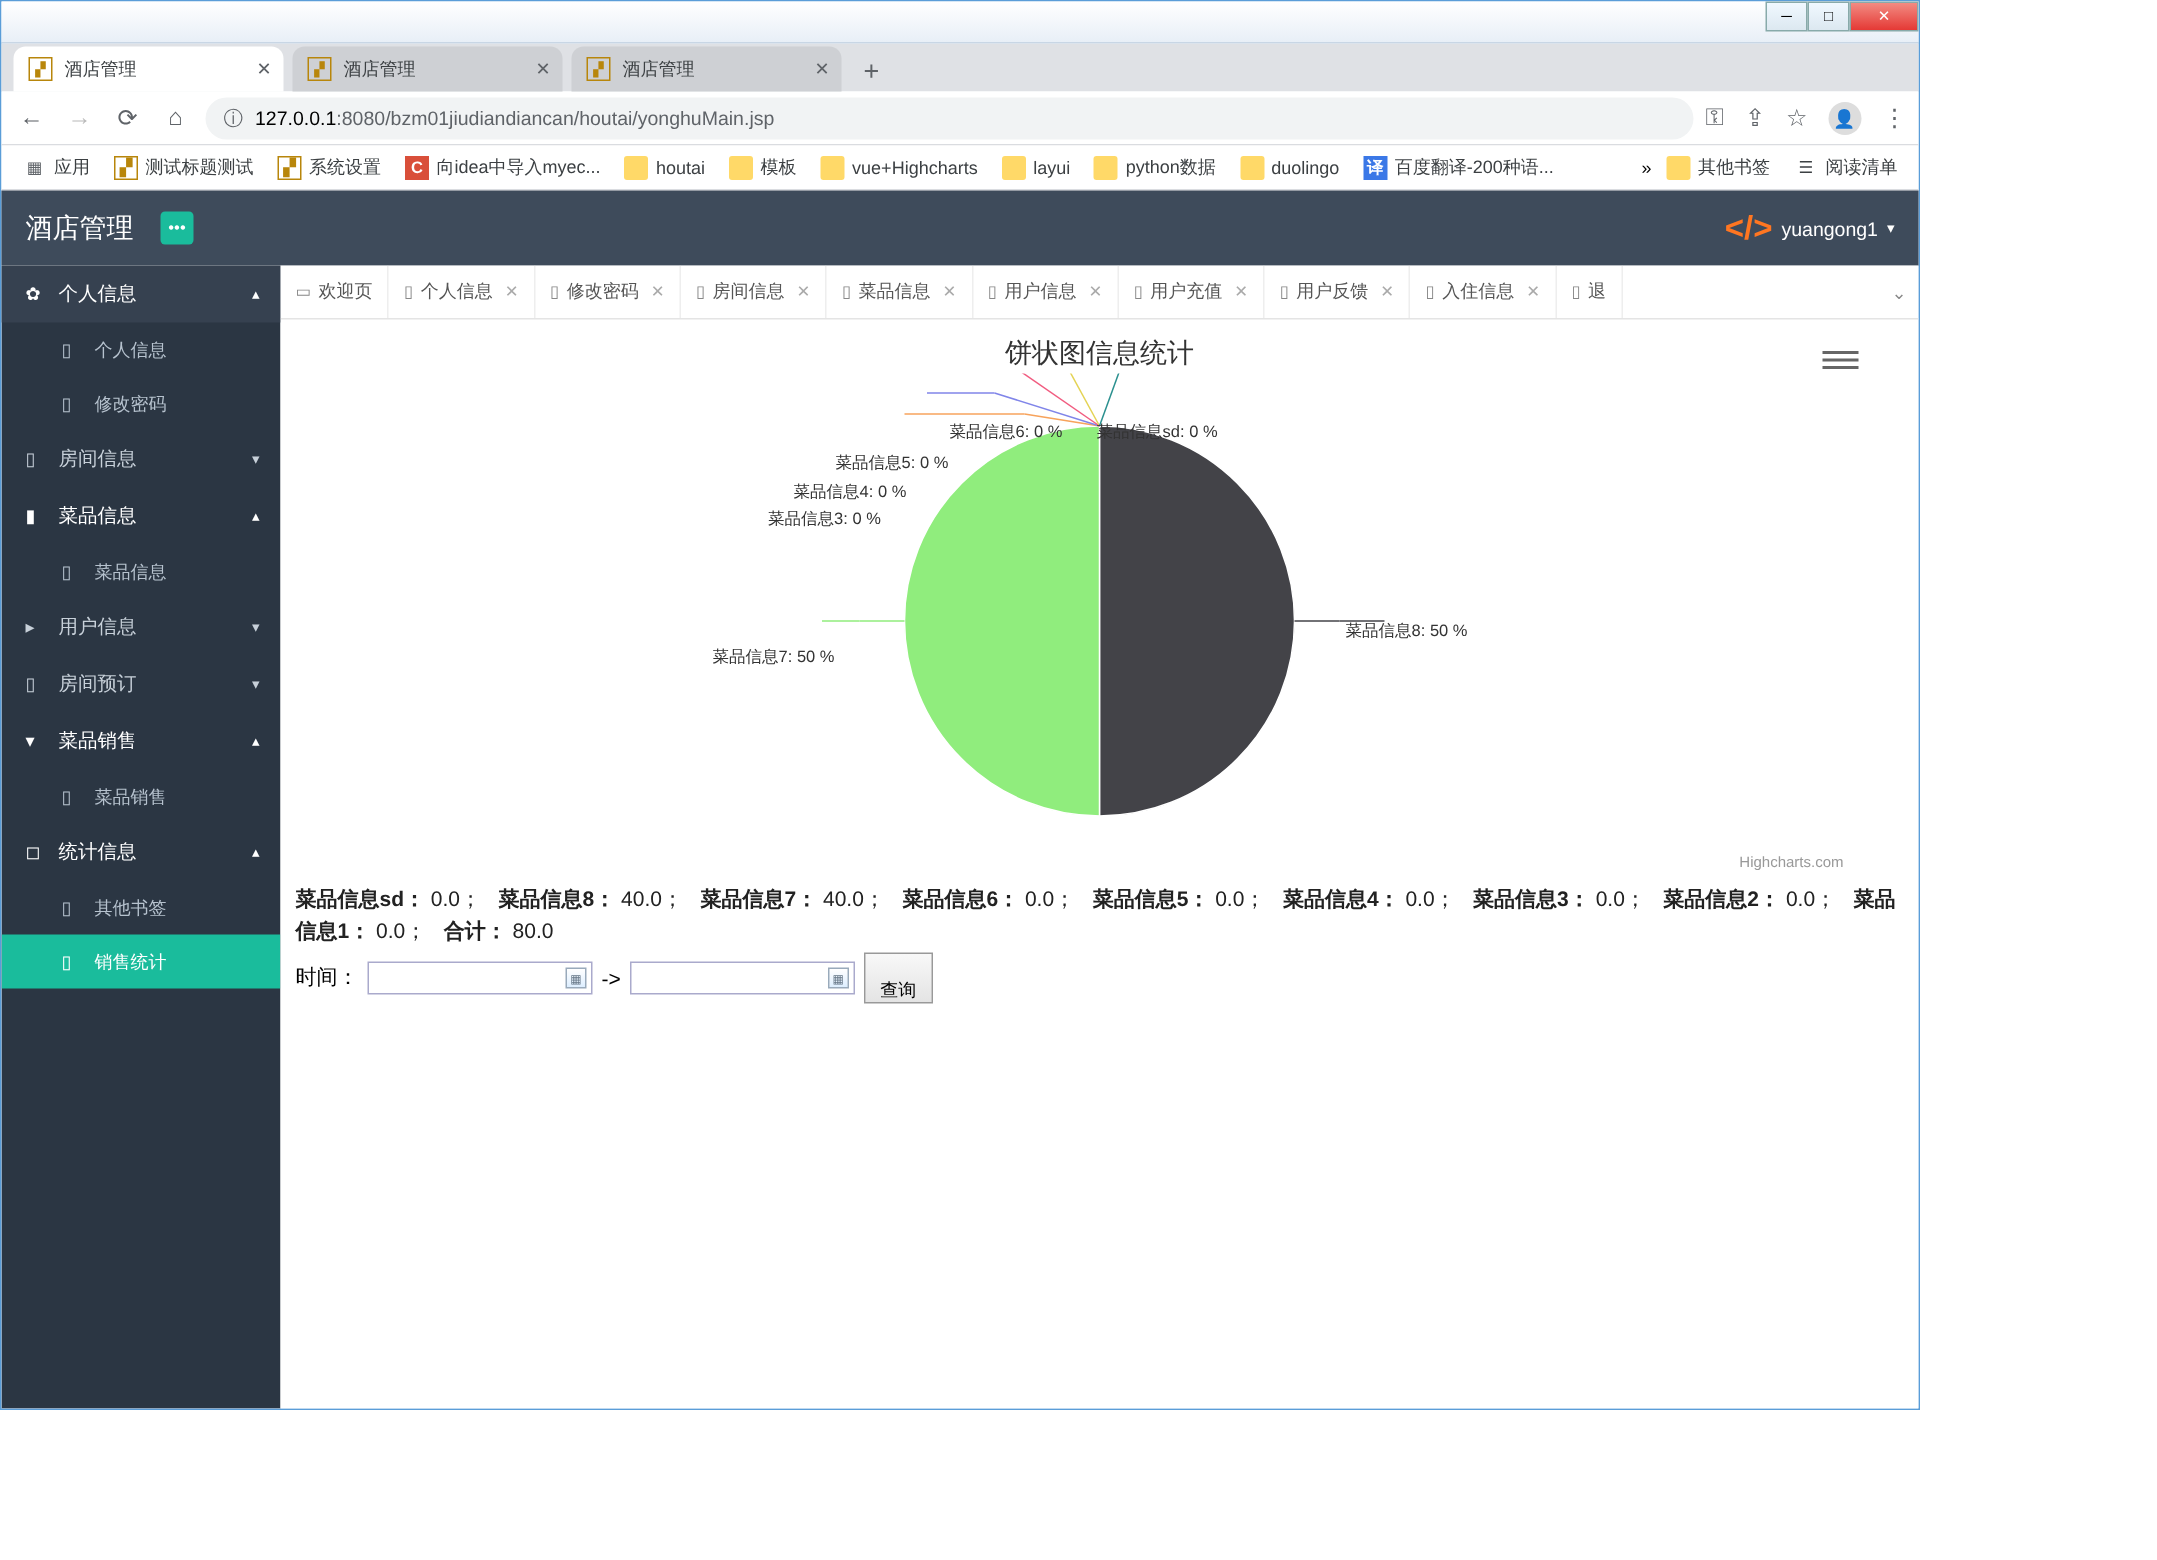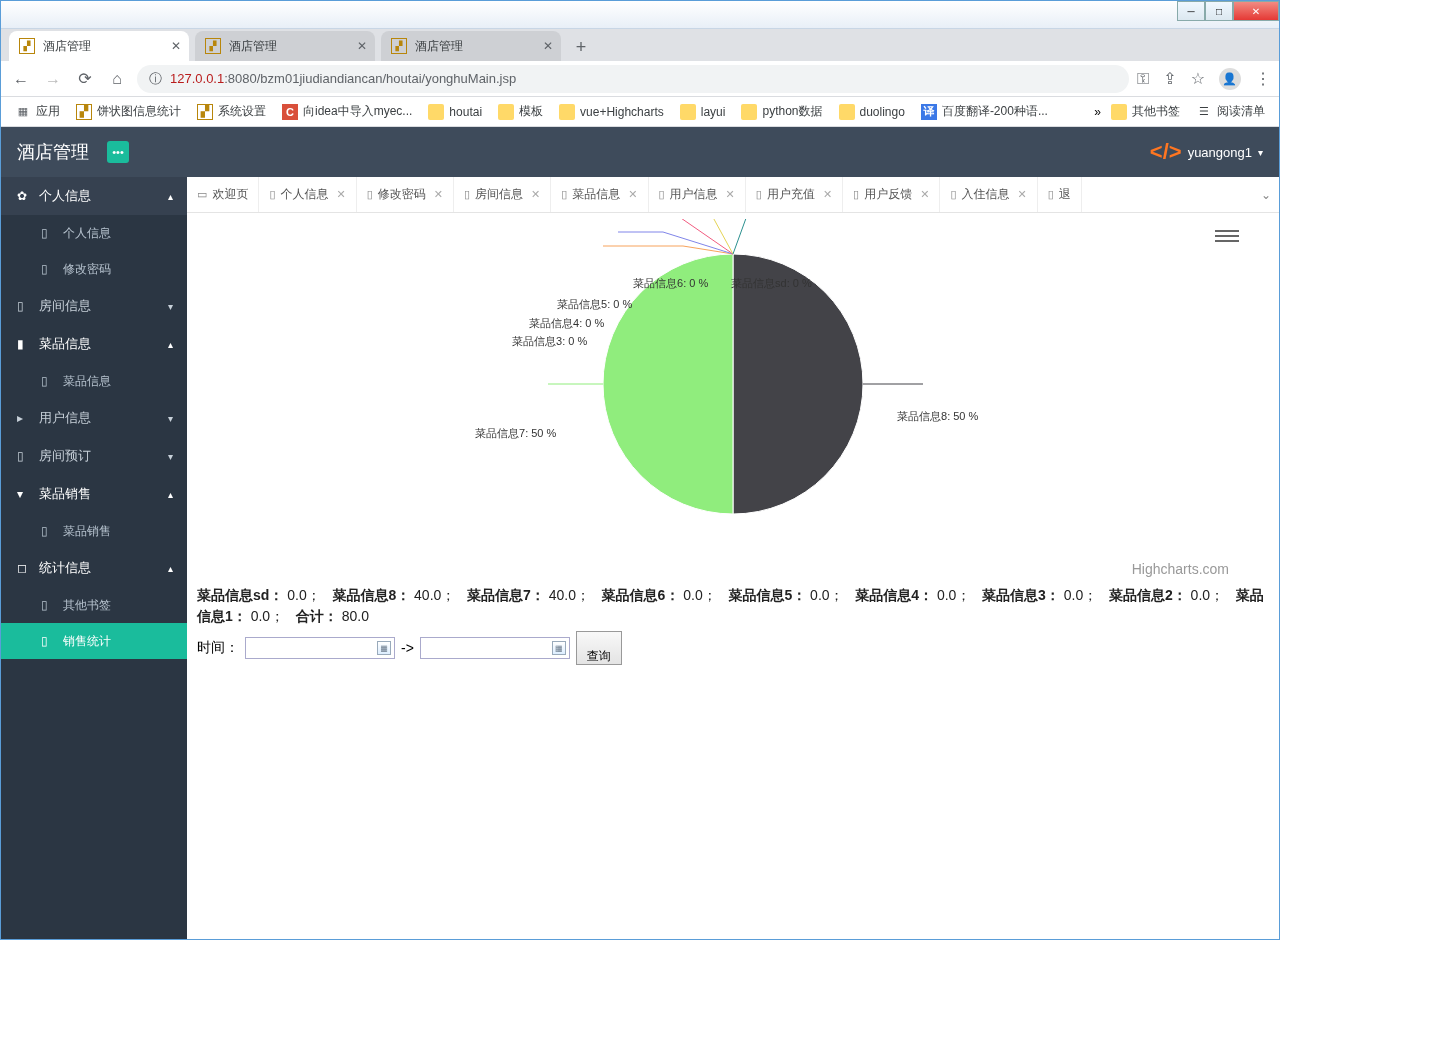--- a/index.html
+++ b/index.html
@@ -13,21 +13,21 @@
 .browser-tabs{height:32px;background:#dfe1e5;display:flex;align-items:flex-end;padding-left:8px}
 .btab{height:30px;background:#fff;border-radius:8px 8px 0 0;padding:0 30px 0 10px;display:flex;align-items:center;font-size:12px;color:#3c4043;margin-right:6px;position:relative;min-width:180px;cursor:pointer}
 .btab.inactive{background:#ced0d4}
 .btab .favicon{width:16px;height:16px;margin-right:8px;border:1px solid #b8860b;display:flex;align-items:center;justify-content:center;font-size:9px;color:#b8860b}
 .btab .tx{position:absolute;right:8px;color:#5f6368;font-size:12px}
 .newtab{width:28px;height:28px;display:flex;align-items:center;justify-content:center;font-size:18px;color:#5f6368;cursor:pointer}
 
 .browser-toolbar{height:36px;background:#fff;border-bottom:1px solid #dadce0;display:flex;align-items:center;padding:0 8px;gap:8px}
 .nav-btn{width:24px;height:24px;display:flex;align-items:center;justify-content:center;color:#5f6368;font-size:16px;cursor:pointer}
 .url-bar{flex:1;height:28px;background:#f1f3f4;border-radius:14px;display:flex;align-items:center;padding:0 12px;font-size:13px;color:#5f6368}
-.url-bar .host{color:#b91c1c}
+.url-bar .host{color:#000000}
 .tool-icons{display:flex;gap:14px;align-items:center;color:#5f6368}
 
 .bookmarks{height:30px;background:#fff;border-bottom:1px solid #dadce0;display:flex;align-items:center;padding:0 8px;font-size:12px;gap:4px;overflow:hidden}
 .bm{display:flex;align-items:center;gap:5px;padding:3px 6px;color:#3c4043;cursor:pointer;white-space:nowrap}
 .bm .bico{width:16px;height:16px;display:flex;align-items:center;justify-content:center;font-size:11px}
 .fico{background:#ffd968;border-radius:2px}
 .aico{border:1px solid #b8860b;color:#b8860b;font-size:8px}
 .cico{background:#d94f3a;color:#fff;font-weight:bold}
 .tico{background:#3b78e7;color:#fff;font-weight:bold;font-size:9px}
 .appsico{color:#5f6368}
@@ -55,21 +55,21 @@
 .ctab .cico2{color:#888;font-size:11px}
 .ctab-more{margin-left:auto;padding:0 8px;color:#888;cursor:pointer}
 
 .chart-area{flex:1;overflow-y:auto;padding:6px 10px}
 .chart-title{text-align:center;font-size:18px;color:#333;margin:4px 0 2px}
 .chart-menu{position:absolute;right:30px;top:6px;width:24px;height:22px;display:flex;flex-direction:column;justify-content:center;gap:3px;cursor:pointer}
 .chart-menu span{height:2px;background:#666}
 .chart-holder{position:relative;height:360px}
 .pie-svg{display:block;margin:0 auto}
 .pie-label{position:absolute;font-size:11px;color:#333;white-space:nowrap}
-.hc-credit{position:absolute;right:40px;bottom:2px;font-size:14px;color:#999}
+.hc-credit{position:absolute;right:40px;bottom:2px;font-size:10px;color:#999}
 
 .summary{font-size:14px;color:#222;line-height:1.5;margin-top:6px}
 .summary b{font-weight:bold}
 
 .query-row{display:flex;align-items:center;gap:6px;font-size:14px;margin-top:4px}
 .date-input{width:150px;height:22px;border:1px solid #aac;background:#fff;padding:2px 22px 2px 4px;position:relative;font-size:12px}
 .date-input .cal{position:absolute;right:3px;top:3px;width:14px;height:14px;border:1px solid #9ab;background:linear-gradient(#fff,#def);font-size:8px;display:flex;align-items:center;justify-content:center;color:#678}
 .q-btn{height:22px;padding:16px 10px;border:1px solid #999;background:linear-gradient(#f8f8f8,#e4e4e4);font-size:12px;cursor:pointer}
 </style>
 </head>
@@ -122,21 +122,21 @@
     </div>
   </div>
 
   <div class="bookmarks">
     <div class="bm">
         <span class="bico appsico">▦</span>
         <span>应用</span>
       </div>
     <div class="bm">
         <span class="bico aico">▞</span>
-        <span>饼状图信息统计</span>
+        <span>测试标题测试</span>
       </div>
     <div class="bm">
         <span class="bico aico">▞</span>
         <span>系统设置</span>
       </div>
     <div class="bm">
         <span class="bico cico">C</span>
         <span>向idea中导入myec...</span>
       </div>
     <div class="bm">
@@ -301,20 +301,21 @@
           </div>
         <div class="ctab">
             <span class="cico2">▯</span>
             <span>退</span>
           </div>
         <div class="ctab-more">⌄</div>
       </div>
 
       <div class="chart-area">
         <div class="chart-holder">
+          <div class="chart-title">饼状图信息统计</div>
           <div class="chart-menu">
               <span></span>
               <span></span>
               <span></span>
             </div>
           <svg class="pie-svg" width="500" height="300" viewBox="0 0 500 300">
             <g transform="translate(250,165)">
               <path d="M0,0 L0,-130 A130,130 0 0,1 0,130 Z" fill="#434348" stroke="#fff" stroke-width="1"></path>
               <path d="M0,0 L0,130 A130,130 0 0,1 0,-130 Z" fill="#90ed7d" stroke="#fff" stroke-width="1"></path>
               <line x1="0" y1="-130" x2="-50" y2="-138" stroke="#f7a35c" stroke-width="1"></line>

